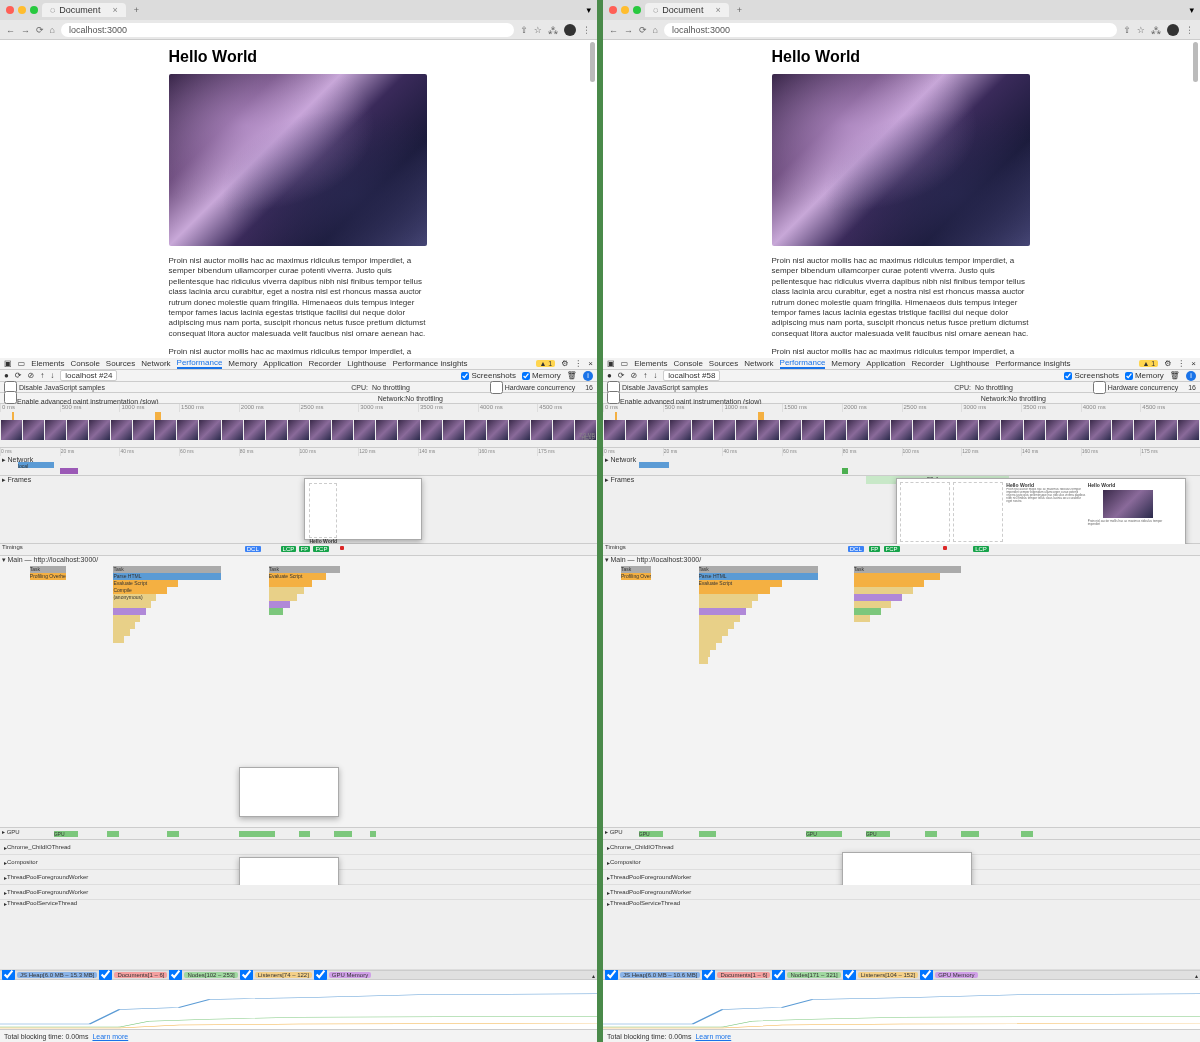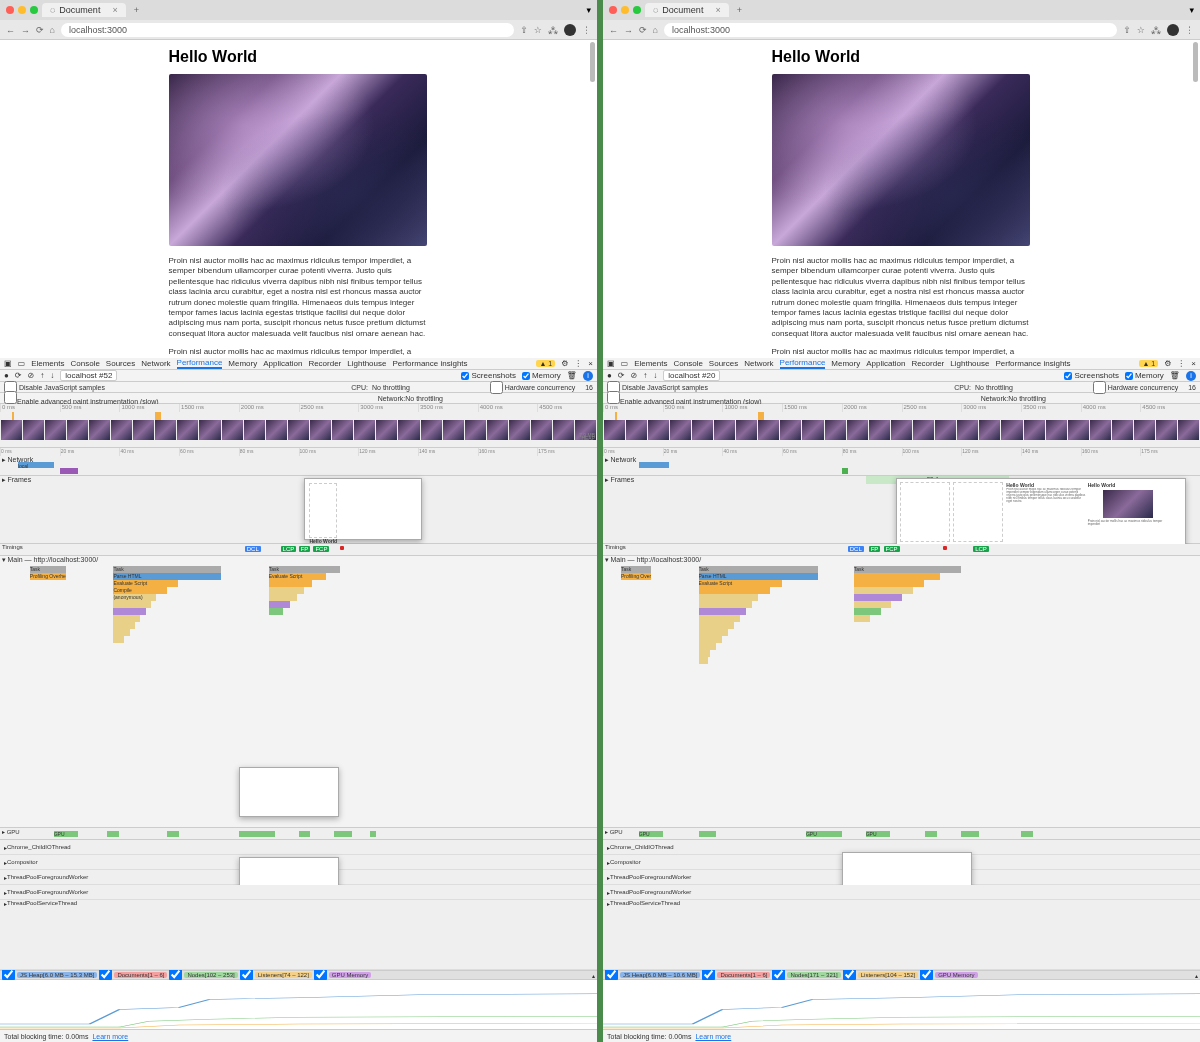--- a/index.html
+++ b/index.html
@@ -186,21 +186,21 @@
       <span>⚙</span>
       <span>⋮</span>
       <span>×</span>
     </div>
     <div class="dt-toolbar">
       <span>●</span>
       <span>⟳</span>
       <span>⊘</span>
       <span>↑</span>
       <span>↓</span>
-      <span class="sel">localhost #52</span>
+      <span class="sel">localhost #24</span>
       <span style="flex:1"></span>
       <label class="chk">
           <input type="checkbox" checked="" style="">
           <span>Screenshots</span>
         </label>
       <label class="chk">
           <input type="checkbox" checked="" style="">
           <span>Memory</span>
         </label>
       <span>🗑</span>
@@ -460,21 +460,21 @@
       <span>⚙</span>
       <span>⋮</span>
       <span>×</span>
     </div>
     <div class="dt-toolbar">
       <span>●</span>
       <span>⟳</span>
       <span>⊘</span>
       <span>↑</span>
       <span>↓</span>
-      <span class="sel">localhost #20</span>
+      <span class="sel">localhost #58</span>
       <span style="flex:1"></span>
       <label class="chk">
           <input type="checkbox" checked="" style="">
           <span>Screenshots</span>
         </label>
       <label class="chk">
           <input type="checkbox" checked="" style="">
           <span>Memory</span>
         </label>
       <span>🗑</span>

